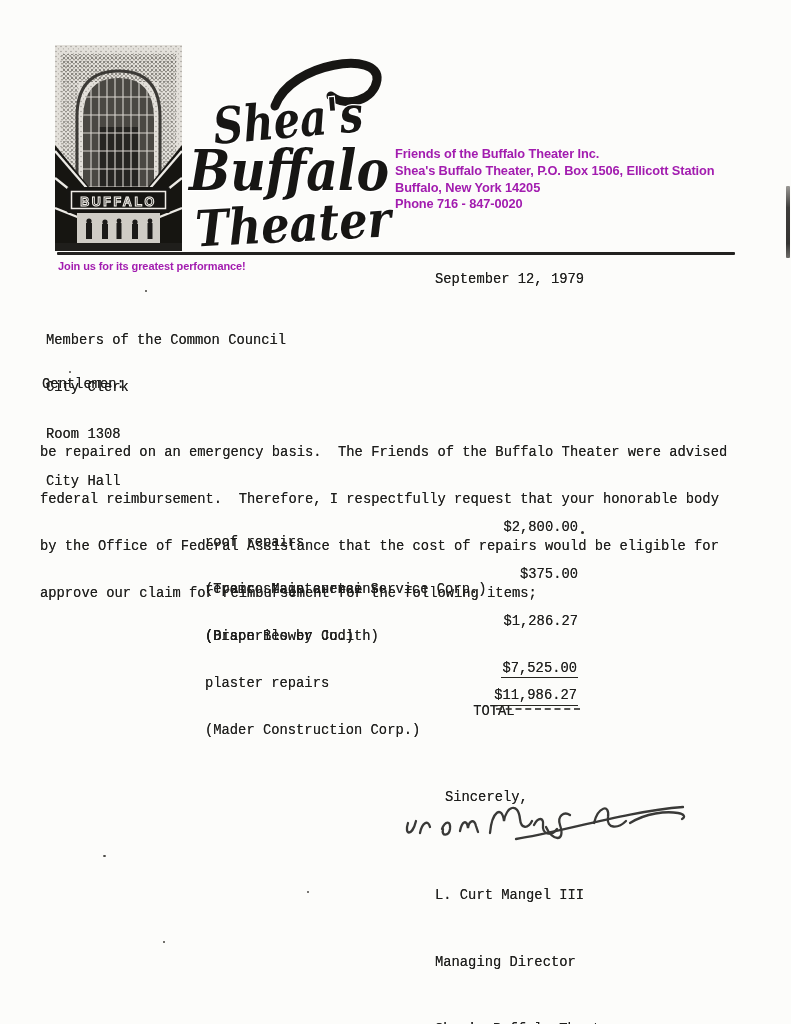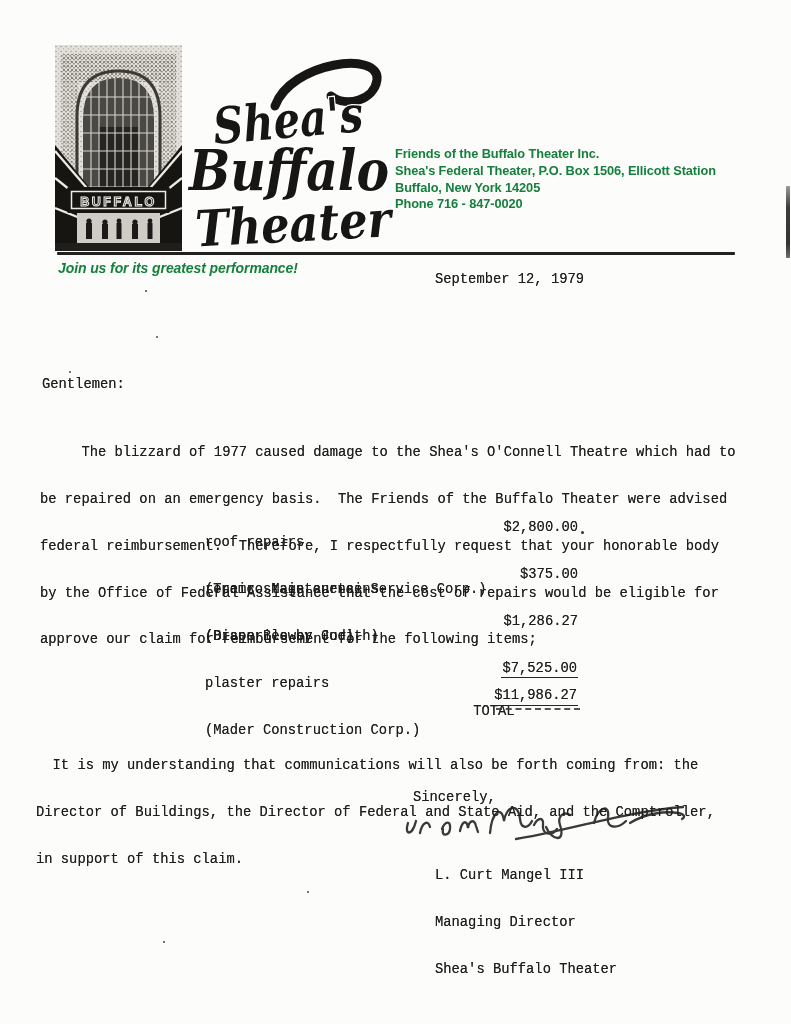--- a/index.html
+++ b/index.html
@@ -9,36 +9,36 @@
     font-family:"Liberation Sans",sans-serif;
   }
   .abs{position:absolute;}
   .mono{
     font-family:"Liberation Mono","DejaVu Sans Mono",monospace;
     font-size:13.8px;line-height:15.6px;color:#1e1e1c;
     white-space:pre;text-shadow:0 0 .4px rgba(30,30,28,.75);
   }
   .sans-bold{
     font-family:"Liberation Sans",sans-serif;font-weight:bold;
-    color:#15803d;letter-spacing:-.1px;
+    color:#a21caf;letter-spacing:-.1px;
   }
   .address{font-size:12.8px;line-height:16.8px;}
-  .tagline{font-size:14px;font-style:italic;}
+  .tagline{font-size:11px;}
   .rule{background:#22211f;height:2.6px;border-radius:1px;}
   .amount{position:absolute;right:0;text-align:center;}
   .uline{border-bottom:1.7px solid #25241f;padding:0 1px 1px 1px;}
   .dashes{border-top:2.2px dashed #3a3935;opacity:.85;}
   .speck{position:absolute;background:#4c4a46;border-radius:50%;}
   .edge-artifact{
     position:absolute;left:786px;top:186px;width:3.5px;height:72px;
     background:linear-gradient(#8a8884,#1c1b19 30%,#11100e 80%,#55534f);
     opacity:.85;border-radius:1px;
   }
   .item{position:absolute;left:205px;width:373px;}
-  .sig-block div{white-space:pre;}
+  .sig-block div{white-space:pre;margin-top:20px;}
 </style>
 </head>
 <body>
 
 <div class="page">
 
   <svg class="abs" style="left:55px;top:45px" width="127" height="206" viewBox="0 0 127 206">
     <defs>
       <pattern id="grain" width="5" height="5" patternUnits="userSpaceOnUse">
         <circle cx="1" cy="1.5" r="0.7" fill="#8d8a84"></circle>
@@ -115,35 +115,40 @@
     <path d="M92,56 C108,12 198,0 194,30 C191,50 164,58 148,46" fill="none" stroke="#171614" stroke-width="9" stroke-linecap="round"></path>
     <g font-family="DejaVu Serif, serif" font-style="italic" font-weight="bold" fill="#171614" stroke="#ffffff" stroke-width="2.6" paint-order="stroke">
       <text x="30" y="88" font-size="50" textLength="150" lengthAdjust="spacingAndGlyphs" transform="rotate(-5 100 70)">Shea's</text>
       <text x="6" y="140" font-size="56" textLength="200" lengthAdjust="spacingAndGlyphs">Buffalo</text>
       <text x="12" y="192" font-size="50" textLength="196" lengthAdjust="spacingAndGlyphs" transform="rotate(-3 100 172)">Theater</text>
     </g>
   </svg>
 
   <div class="abs sans-bold address" style="left:395px;top:146px">
     <div>Friends of the Buffalo Theater Inc.</div>
-    <div>Shea's Federal Theater, P.O. Box 1506, Ellicott Station</div>
+    <div>Shea's Buffalo Theater, P.O. Box 1506, Ellicott Station</div>
     <div>Buffalo, New York 14205</div>
     <div>Phone 716 - 847-0020</div>
   </div>
 
   <div class="abs rule" style="left:57px;top:252px;width:678px"></div>
   <div class="abs sans-bold tagline" style="left:58px;top:260px">Join us for its greatest performance!</div>
 
   <div class="abs mono" style="left:435px;top:272px">September 12, 1979</div>
 
+  <div class="abs mono" style="left:46px;top:302px">
+    <div>Members of the Common Council</div>
+    <div>City Clerk</div>
+    <div>Room 1308</div>
+    <div>City Hall</div>
+  </div>
 
   <div class="abs mono" style="left:42px;top:377px">Gentlemen:</div>
 
   <div class="abs mono" style="left:40px;top:414px">
-    <div>     The blizzard of 1977 caused damage to the Shea's O'Connell Theatre which had to</div>
     <div>be repaired on an emergency basis.  The Friends of the Buffalo Theater were advised</div>
     <div>federal reimbursement.  Therefore, I respectfully request that your honorable body</div>
     <div>by the Office of Federal Assistance that the cost of repairs would be eligible for</div>
     <div>approve our claim for reimbursement for the following items;</div>
   </div>
 
   <div class="item mono" style="top:504px">
     <div>roof repairs</div>
     <div>(Tremco Maintanence Service Corp.)</div>
     <span class="amount" style="top:15.6px">$2,800.00</span>
@@ -162,27 +167,22 @@
     <div>(Mader Construction Corp.)</div>
     <span class="amount uline" style="top:15.6px">$7,525.00</span>
   </div>
 
   <div class="abs mono" style="left:440px;top:688px;width:138px;height:20px">
     <span>TOTAL</span>
     <span class="amount uline" style="top:0">$11,986.27</span>
   </div>
   <div class="abs dashes" style="left:496px;top:708px;width:84px"></div>
 
-  <div class="abs mono" style="left:36px;top:727px">
-    <div>  It is my understanding that communications will also be forth coming from: the</div>
-    <div>Director of Buildings, the Director of Federal and State Aid, and the Comptroller,</div>
-    <div>in support of this claim.</div>
-  </div>
-
-  <div class="abs mono" style="left:413px;top:790px">Sincerely,</div>
+
+  <div class="abs mono" style="left:445px;top:790px">Sincerely,</div>
 
   <svg class="abs" style="left:398px;top:795px" width="295" height="52" viewBox="0 0 295 52">
     <g fill="none" stroke="#1f1f1d" stroke-width="2.3" stroke-linecap="round" opacity="0.88">
       <path d="M10,28 C6,40 14,42 18,26 M22,38 C24,28 30,24 32,32"></path>
       <path d="M44,34 c3,-8 9,-9 8,0 c-1,7 -9,8 -7,0"></path>
       <path d="M62,36 c2,-10 7,-12 8,-3 c1,-7 6,-10 8,-2 l2,6"></path>
       <path d="M92,38 C94,16 104,10 106,26 C108,12 120,6 122,24 C123,34 130,34 134,26"></path>
       <path d="M136,30 c4,-8 10,-8 9,0 c-1,9 8,12 14,4"></path>
       <path d="M148,32 c6,14 20,16 14,-2 c-3,-9 4,-14 10,-10"></path>
       <path d="M196,28 C200,12 212,8 210,22 C208,34 220,34 228,26"></path>

